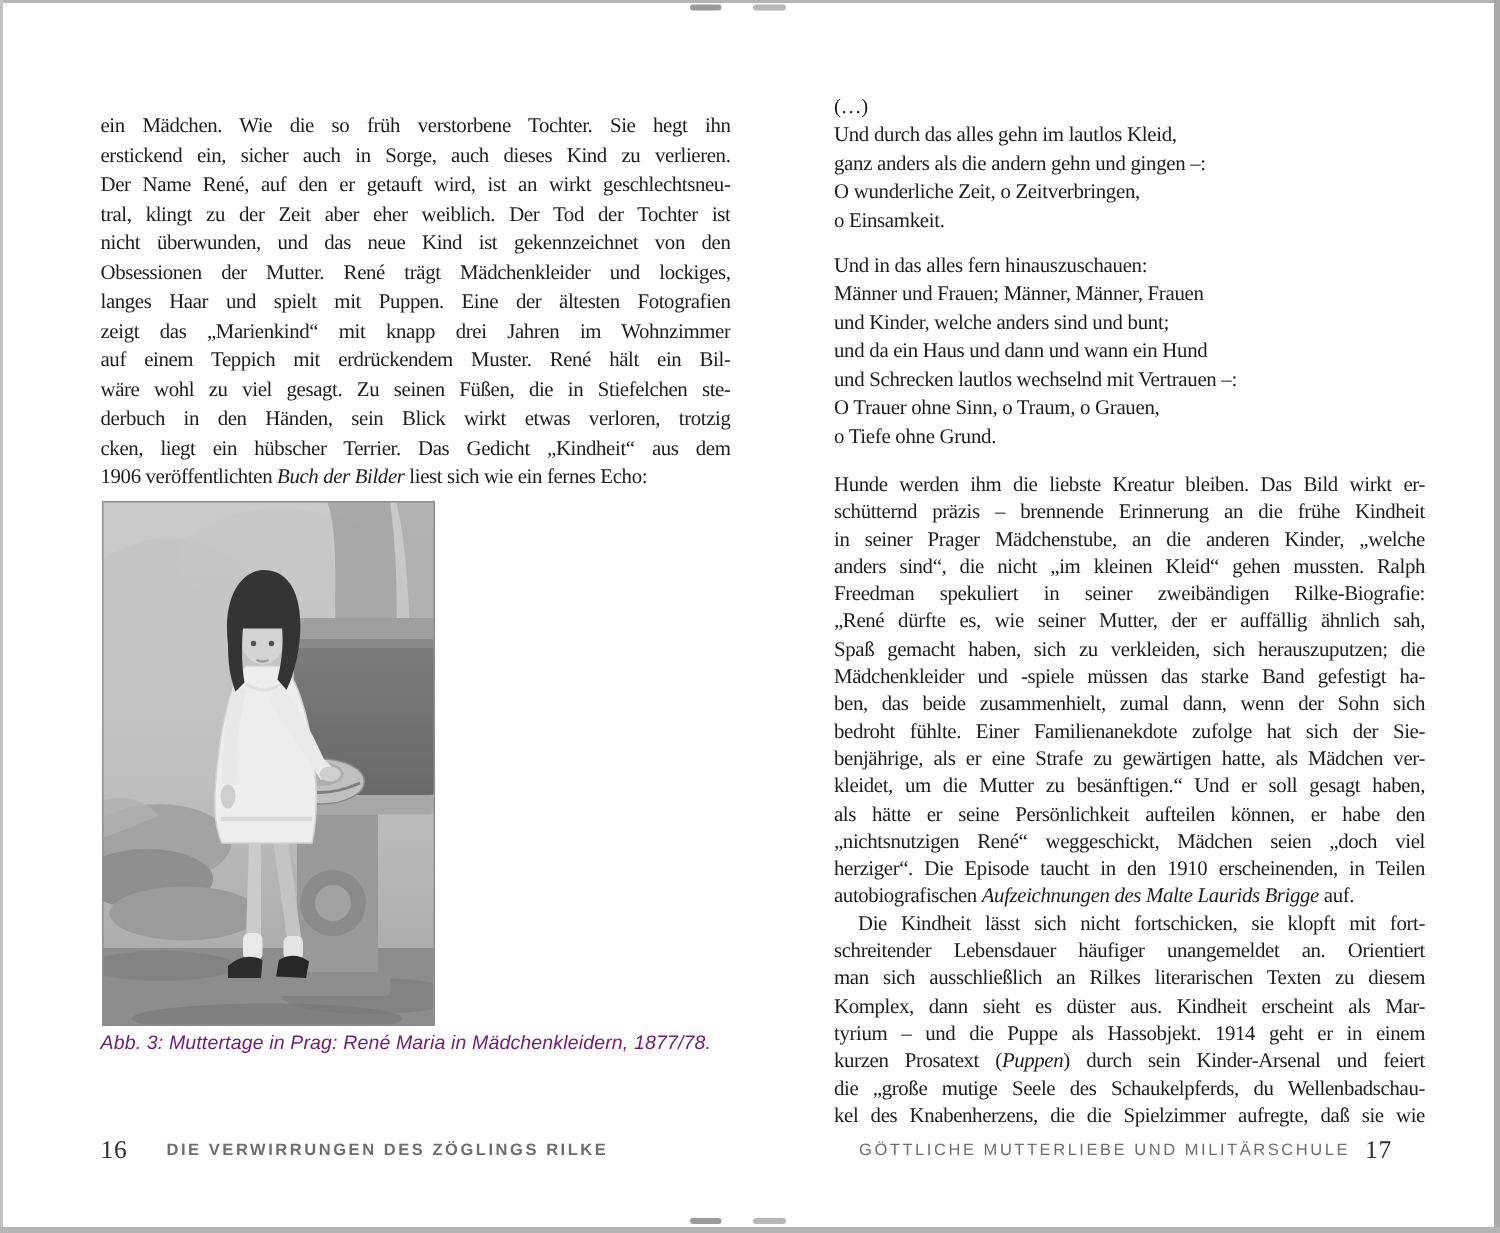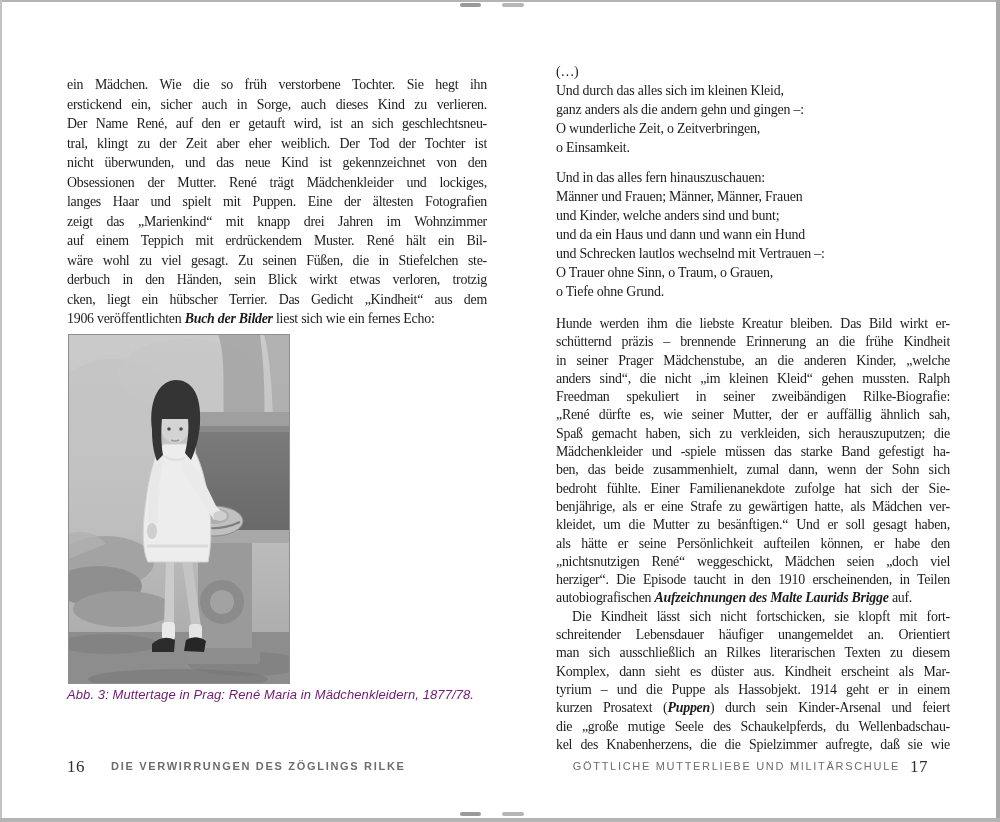--- a/index.html
+++ b/index.html
@@ -19,21 +19,21 @@
   .gd-t2 { left:502px; top:3px;  width:22px; background:#b6b6b6; }
   .gd-b1 { left:460px; top:812px; width:21px; background:#9a9a9a; }
   .gd-b2 { left:502px; top:812px; width:22px; background:#b6b6b6; }
 
   
   .textcol .tline { height:19.5px; line-height:19.5px; overflow:hidden;
                     font-size:13.9px; letter-spacing:-0.25px; }
   .justify .tline { text-align:justify; text-align-last:justify; }
   .justify .tline.no-just { text-align-last:left; }
   .tline.ind { text-indent:16px; }
-  .it { font-style:italic;font-weight:bold; }
+  .it { font-style:italic; }
 
   .para-left  { left:67px;  top:75px;  width:420px; }
   .col-right  { left:556px; width:394px; }
 
   .poem { top:62px; }
   .poem .tline { height:19px; line-height:19px; text-align:left; font-size:13.9px; letter-spacing:-0.2px; overflow:hidden;}
   .stanza-gap { height:11px; }
 
   .prose-right { top:315px; }
   .prose-right .tline { height:18.3px; line-height:18.3px; }
@@ -73,21 +73,21 @@
 <div class="abs gutter-dash gd-t1"></div>
 <div class="abs gutter-dash gd-t2"></div>
 <div class="abs gutter-dash gd-b1"></div>
 <div class="abs gutter-dash gd-b2"></div>
 
 <div>
 
   <div class="abs para-left textcol justify">
       <div class="tline"><span>ein Mädchen. Wie die so früh verstorbene Tochter. Sie hegt ihn</span></div>
       <div class="tline"><span>erstickend ein, sicher auch in Sorge, auch dieses Kind zu verlieren.</span></div>
-      <div class="tline"><span>Der Name René, auf den er getauft wird, ist an sich geschlechtsneu-</span></div>
+      <div class="tline"><span>Der Name René, auf den er getauft wird, ist an wirkt geschlechtsneu-</span></div>
       <div class="tline"><span>tral, klingt zu der Zeit aber eher weiblich. Der Tod der Tochter ist</span></div>
       <div class="tline"><span>nicht überwunden, und das neue Kind ist gekennzeichnet von den</span></div>
       <div class="tline"><span>Obsessionen der Mutter. René trägt Mädchenkleider und lockiges,</span></div>
       <div class="tline"><span>langes Haar und spielt mit Puppen. Eine der ältesten Fotografien</span></div>
       <div class="tline"><span>zeigt das „Marienkind“ mit knapp drei Jahren im Wohnzimmer</span></div>
       <div class="tline"><span>auf einem Teppich mit erdrückendem Muster. René hält ein Bil-</span></div>
       <div class="tline"><span>wäre wohl zu viel gesagt. Zu seinen Füßen, die in Stiefelchen ste-</span></div>
       <div class="tline"><span>derbuch in den Händen, sein Blick wirkt etwas verloren, trotzig</span></div>
       <div class="tline"><span>cken, liegt ein hübscher Terrier. Das Gedicht „Kindheit“ aus dem</span></div>
       <div class="tline no-just"><span>1906 veröffentlichten </span><span class="it">Buch der Bilder</span><span> liest sich wie ein fernes Echo:</span></div>
@@ -170,21 +170,21 @@
   <div class="abs footer footer-left">
     <span class="pagenum">16</span><span class="runhead">Die Verwirrungen des Zöglings Rilke</span>
   </div>
 </div>
 
 <div>
 
   <div class="abs col-right poem textcol">
     <div>
         <div class="tline"><span>(…)</span></div>
-        <div class="tline"><span>Und durch das alles sich im kleinen Kleid,</span></div>
+        <div class="tline"><span>Und durch das alles gehn im lautlos Kleid,</span></div>
         <div class="tline"><span>ganz anders als die andern gehn und gingen –:</span></div>
         <div class="tline"><span>O wunderliche Zeit, o Zeitverbringen,</span></div>
         <div class="tline"><span>o Einsamkeit.</span></div>
       </div>
     <div class="stanza-gap"></div>
     <div>
         <div class="tline"><span>Und in das alles fern hinauszuschauen:</span></div>
         <div class="tline"><span>Männer und Frauen; Männer, Männer, Frauen</span></div>
         <div class="tline"><span>und Kinder, welche anders sind und bunt;</span></div>
         <div class="tline"><span>und da ein Haus und dann und wann ein Hund</span></div>

